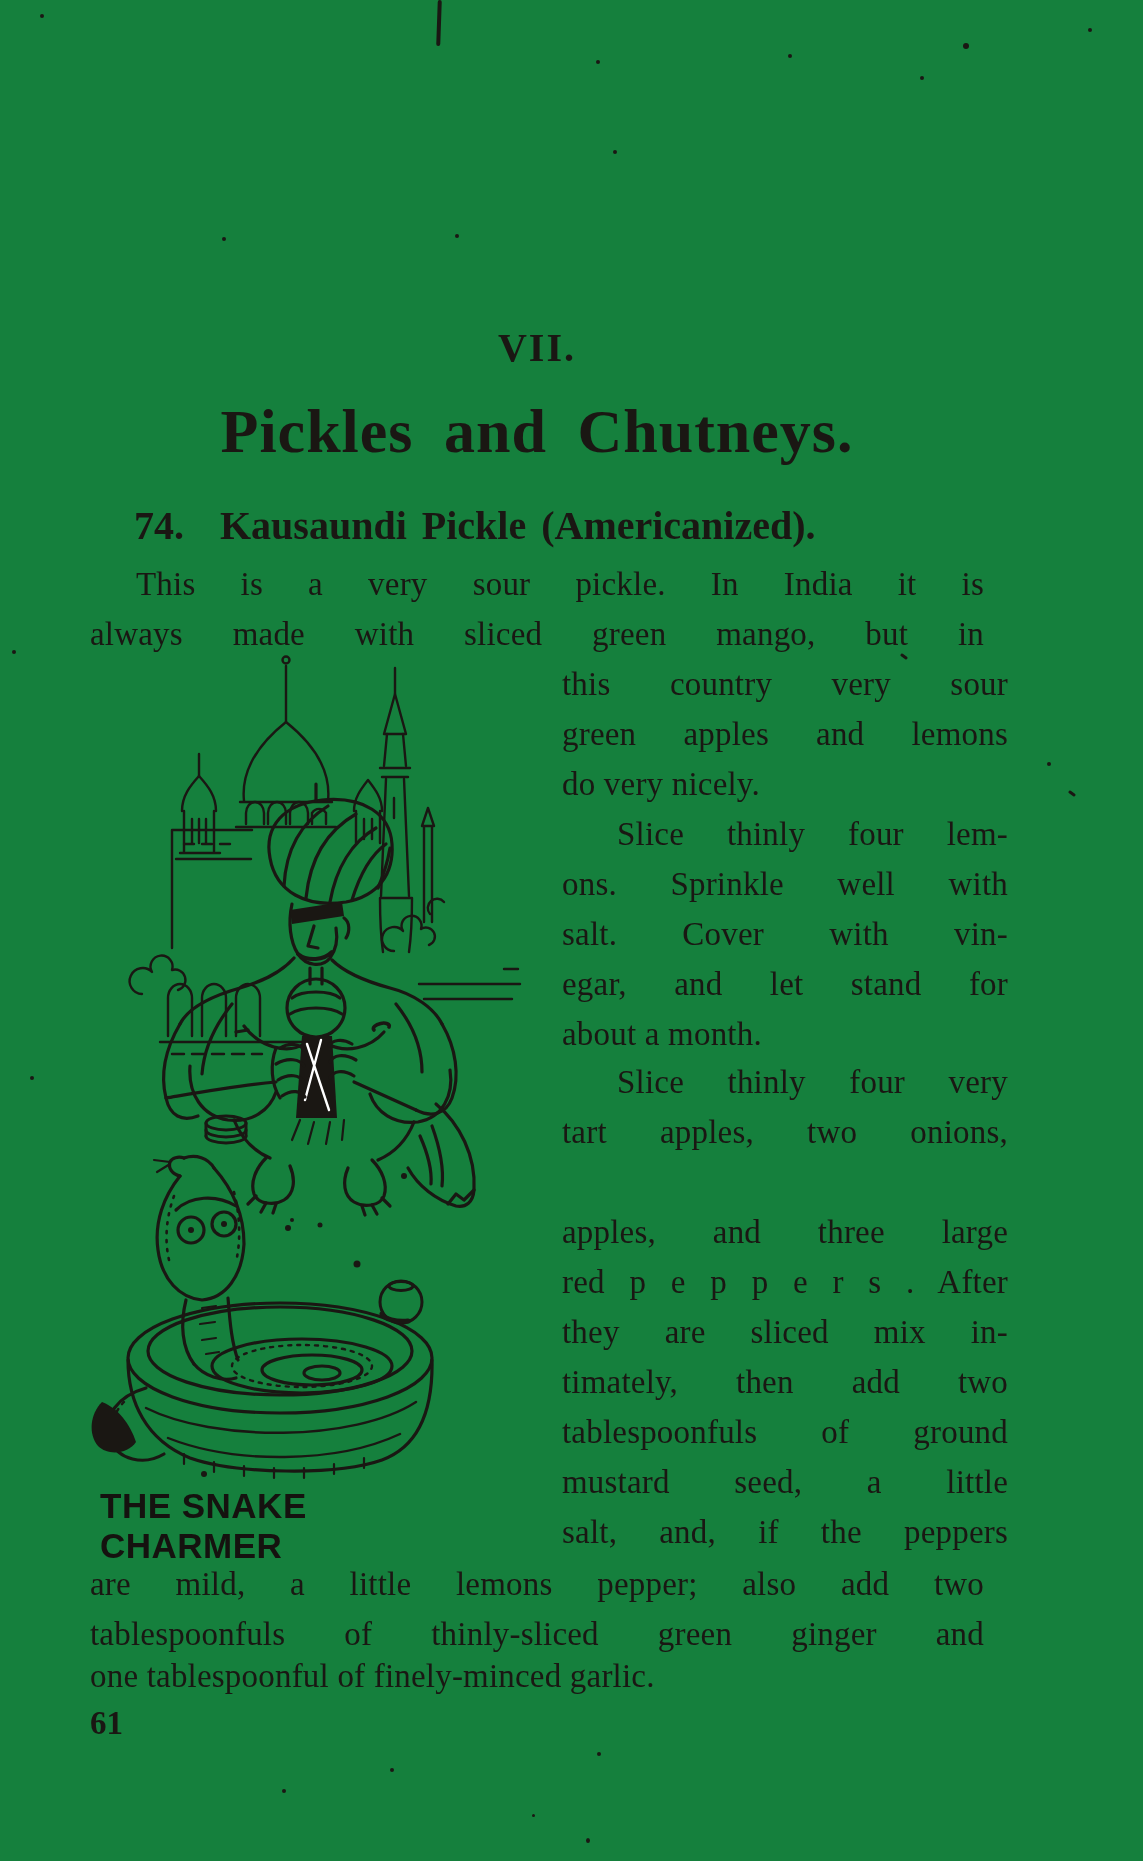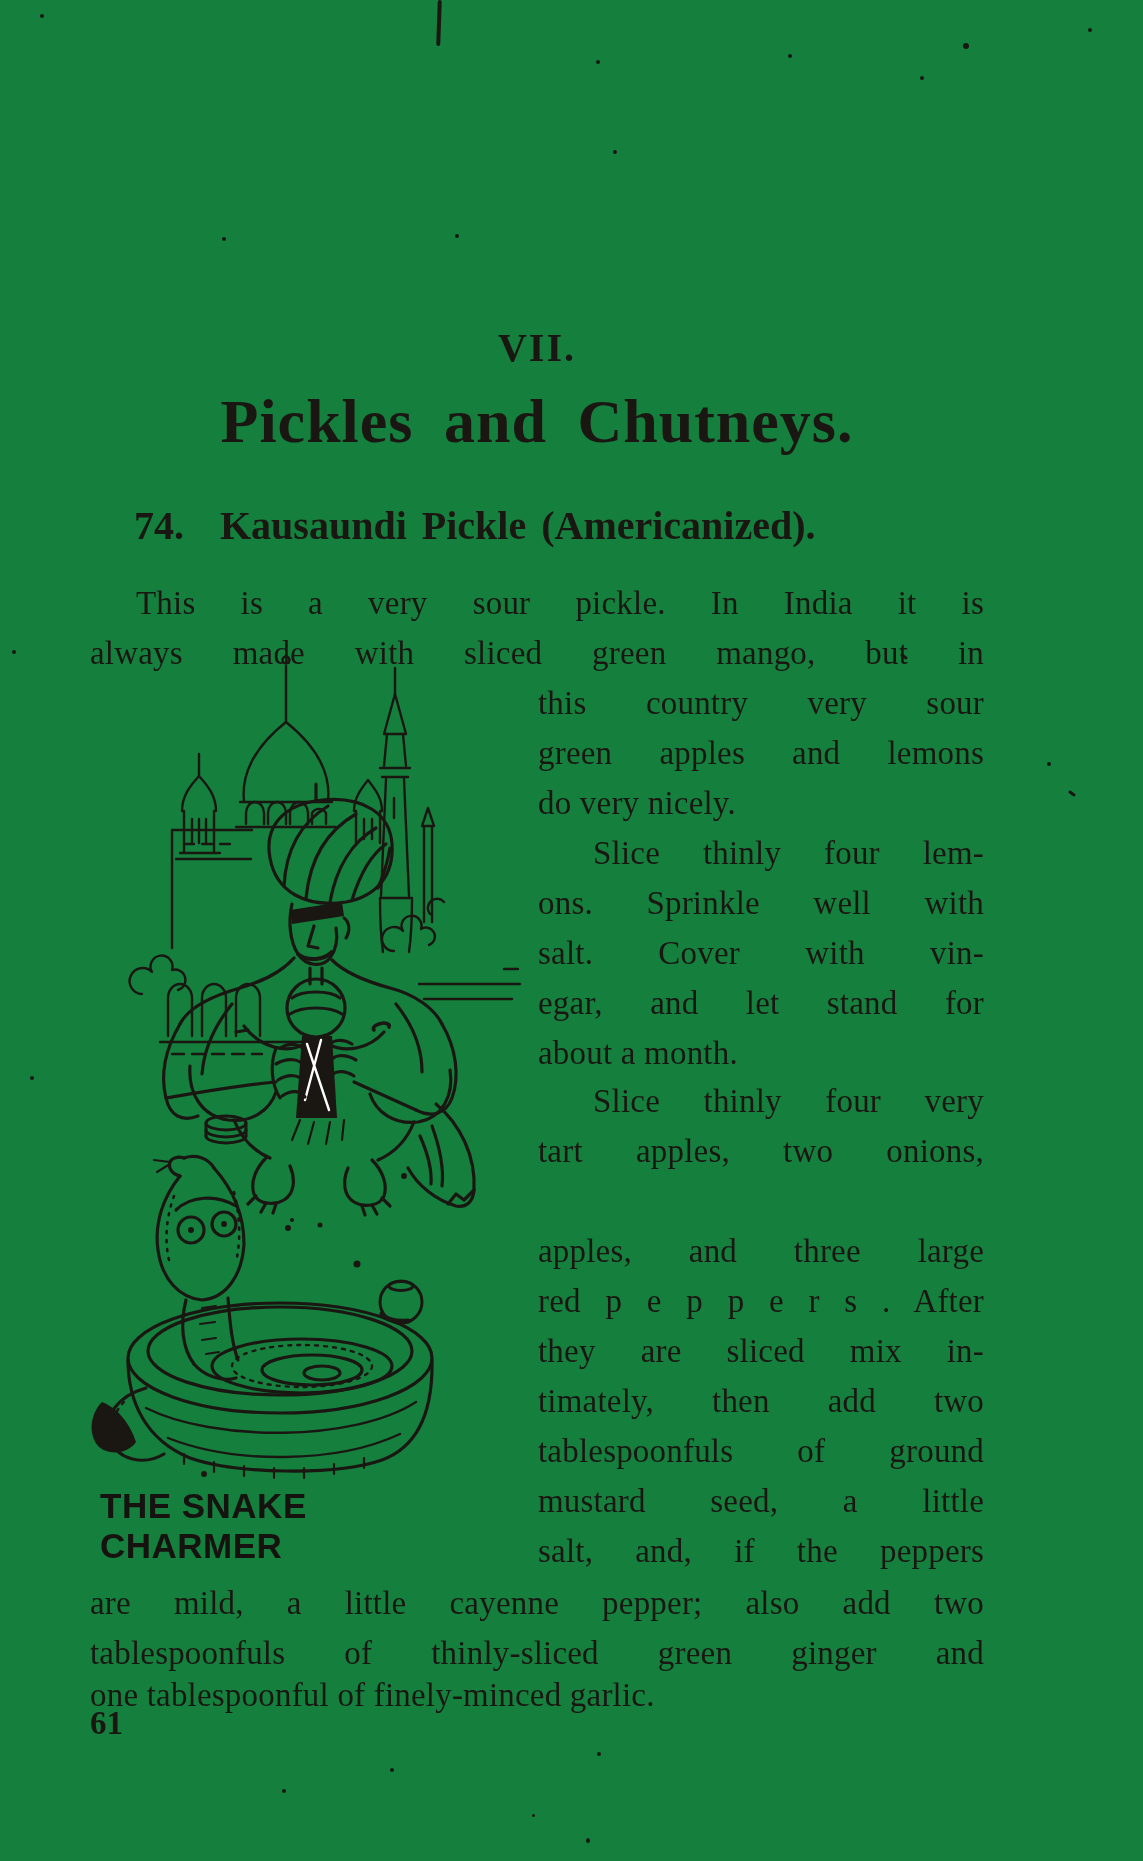--- a/index.html
+++ b/index.html
@@ -11,34 +11,33 @@
     color:#1a1713;
     overflow:hidden;
     font-family:"Liberation Serif","DejaVu Serif",serif;
   }
   .line{
     position:absolute;
     font-size:33px;
     line-height:46px;
     color:#1a1713;
     letter-spacing:0.2px;
-    margin-top:19px;
   }
   .fw{left:90px;width:894px;}
-  .col{left:538px;width:446px;}
+  .col{left:562px;width:446px;}
   .just{text-align:justify;text-align-last:justify;}
   .ind1{text-indent:46px;}
   .ind2{text-indent:55px;}
   .chapter-no{
     position:absolute;top:328px;left:90px;width:894px;
     text-align:center;font-weight:bold;font-size:40px;line-height:1;
     letter-spacing:2px;
   }
   .chapter-title{
-    position:absolute;top:390px;left:90px;width:894px;
+    position:absolute;top:400px;left:90px;width:894px;
     text-align:center;font-weight:bold;font-size:62px;line-height:1;
     word-spacing:14px;letter-spacing:1px;
   }
   .recipe-heading{
     position:absolute;top:506px;left:134px;width:850px;
     font-weight:bold;font-size:40px;line-height:1;word-spacing:5px;
     white-space:nowrap;
     font-family:Liberation Serif, serif;
   }
   .recipe-heading .num{display:inline-block;margin-right:36px;}
@@ -108,21 +107,21 @@
   <div class="line col" style="top:1011px">about a month.</div>
   <div class="line col ind2 just" style="top:1059px">Slice thinly four very</div>
   <div class="line col just" style="top:1109px">tart apples, two onions,</div>
   <div class="line col just" style="top:1209px">apples, and three large</div>
   <div class="line col just" style="top:1259px">red  p e p p e r s .   After</div>
   <div class="line col just" style="top:1309px">they are sliced mix in-</div>
   <div class="line col just" style="top:1359px">timately, then add two</div>
   <div class="line col just" style="top:1409px">tablespoonfuls of ground</div>
   <div class="line col just" style="top:1459px">mustard seed, a little</div>
   <div class="line col just" style="top:1509px">salt, and, if the peppers</div>
-  <div class="line fw just" style="top:1561px">are mild, a little cayenne pepper; also add two</div>
+  <div class="line fw just" style="top:1561px">are mild, a little lemons pepper; also add two</div>
   <div class="line fw just" style="top:1611px">tablespoonfuls of thinly-sliced green ginger and</div>
   <div class="line fw" style="top:1653px">one tablespoonful of finely-minced garlic.</div>
 
   <svg class="illustration" viewBox="0 0 442 892" fill="none" stroke="currentColor" stroke-linecap="round" stroke-linejoin="round">
 
     <g stroke-width="2.4">
 
       <path d="M202,70 v56"></path>
       <circle cx="202" cy="64" r="3.5"></circle>
       <path d="M160,205 C157,176 172,150 202,126 C232,150 247,176 244,205"></path>

